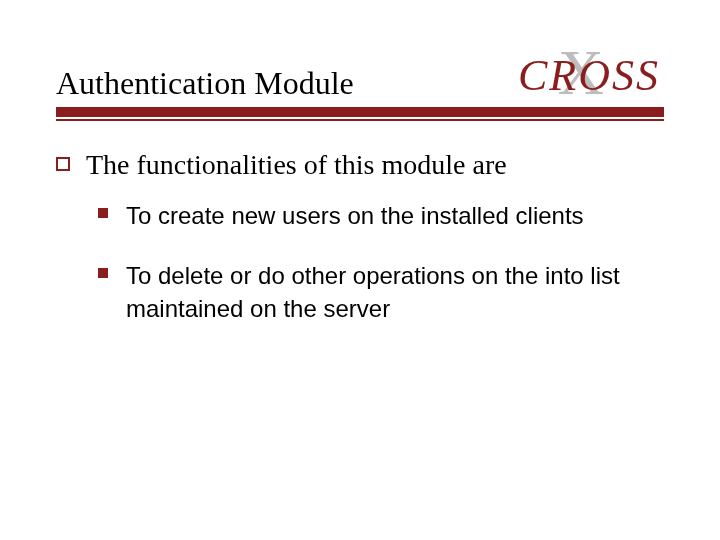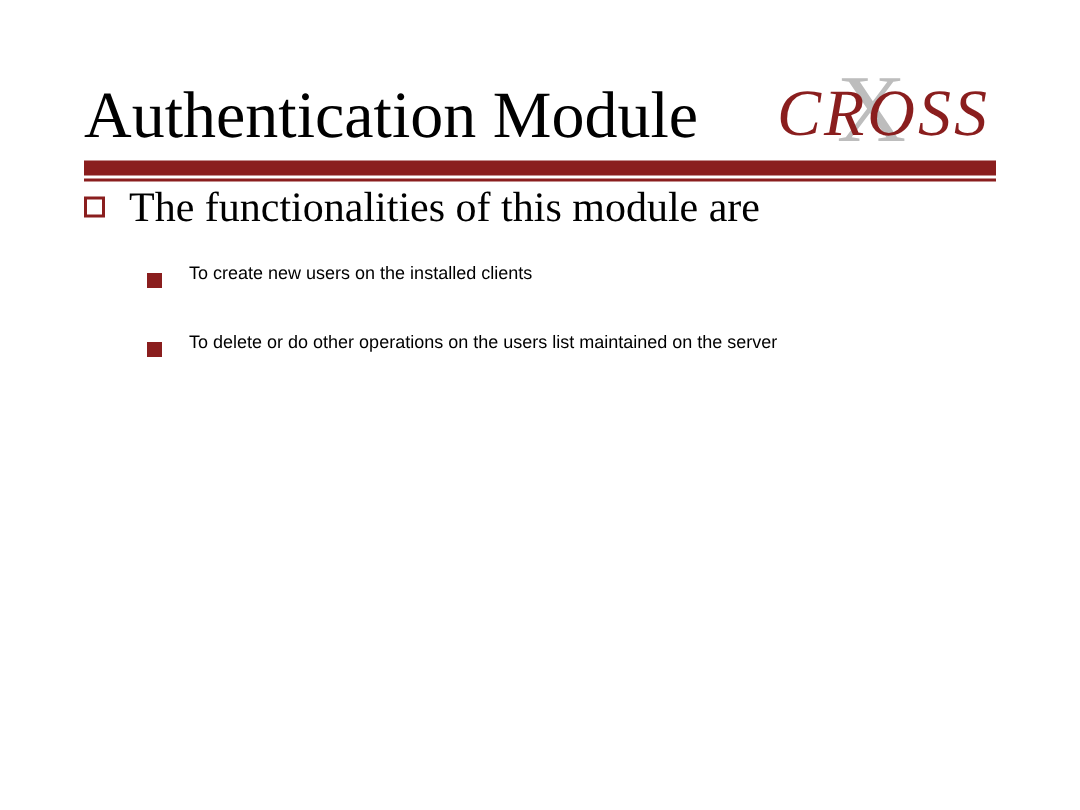--- a/index.html
+++ b/index.html
@@ -17,21 +17,21 @@
     height: 540px;
     box-sizing: border-box;
     padding: 50px 56px 40px 56px;
   }
   .title-row {
     display: flex;
     align-items: flex-end;
     justify-content: space-between;
   }
   .title {
-    font-size: 44px;
+    font-size: 32px;
     font-weight: 400;
     line-height: 1.1;
   }
   .logo {
     font-family: "Brush Script MT", "Lucida Handwriting", cursive;
     font-style: italic;
     font-size: 44px;
     color: #8a1e1e;
     position: relative;
     letter-spacing: 2px;
@@ -64,20 +64,21 @@
     height: 10px;
     background: #8a1e1e;
   }
   .rule .bar-thin {
     position: absolute;
     left: 0; right: 0; top: 12px;
     height: 2px;
     background: #8a1e1e;
   }
   .body {
+    margin-top: 26px;
   }
   .l1 {
     display: flex;
     gap: 16px;
     font-size: 28px;
     line-height: 1.25;
     margin-bottom: 18px;
   }
   .l1 .bullet {
     width: 14px;
@@ -89,21 +90,21 @@
     background: #fff;
   }
   .l1 .text { flex: 1; }
   .l2list {
     margin-left: 42px;
   }
   .l2 {
     display: flex;
     gap: 18px;
     font-family: Verdana, Geneva, sans-serif;
-    font-size: 12px;
+    font-size: 24px;
     line-height: 1.35;
     margin-bottom: 28px;
   }
   .l2 .bullet {
     width: 10px;
     min-width: 10px;
     height: 10px;
     margin-top: 8px;
     background: #8a1e1e;
   }
@@ -137,20 +138,20 @@
     <div class="l2list">
 
       <div class="l2">
         <div class="bullet"></div>
         <div class="text">To create new users on the installed clients</div>
       </div>
 
 
       <div class="l2">
         <div class="bullet"></div>
-        <div class="text">To delete or do other operations on the users list maintained on the server</div>
+        <div class="text">To delete or do other operations on the into list maintained on the server</div>
       </div>
 
     </div>
 
   </div>
 
 </div>
 
 </body></html>

